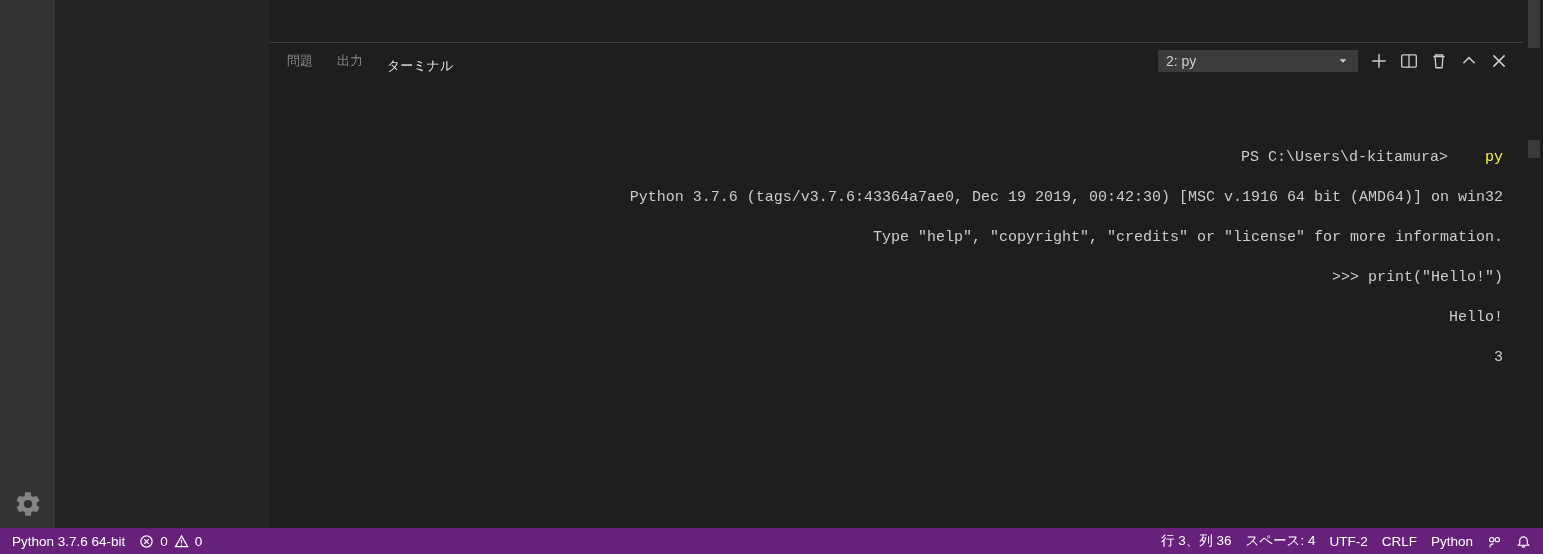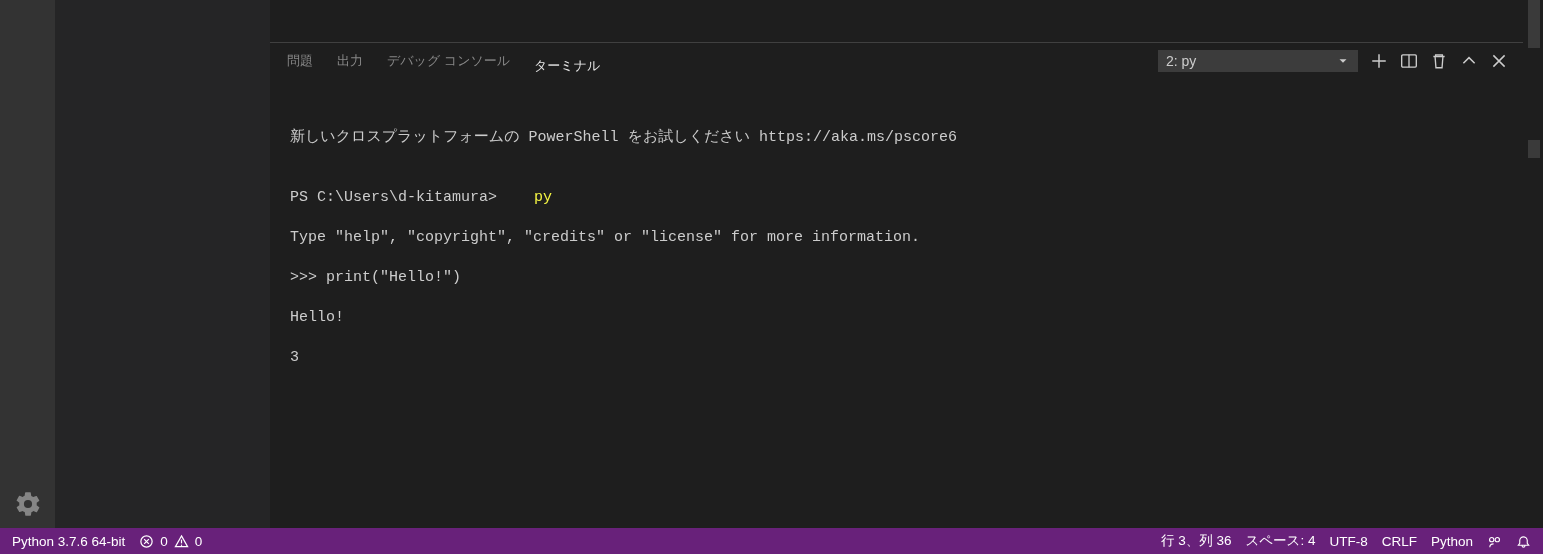--- a/index.html
+++ b/index.html
@@ -9,21 +9,21 @@
   .main-row { display: flex; flex: 1; overflow: hidden; }
   
   
   .activity-bar { width: 55px; background: #333333; display: flex; flex-direction: column; justify-content: flex-end; align-items: center; padding-bottom: 10px; }
   .activity-icon { width: 28px; height: 28px; color: #858585; cursor: pointer; }
   
   
   .sidebar { width: 215px; background: #252526; }
   
   
-  .content-col { flex: 1; display: flex; flex-direction: column; background: #0c4a6e; position: relative; }
+  .content-col { flex: 1; display: flex; flex-direction: column; background: #0c4a6e; position: relative; text-align: right; }
   .editor-area { height: 75px; background: #1e1e1e; }
   
   
   .panel { flex: 1; display: flex; flex-direction: column; border-top: 1px solid #404040; background: #1e1e1e; }
   .panel-header { display: flex; align-items: center; justify-content: space-between; height: 35px; padding: 0 15px; }
   .tabs { display: flex; gap: 20px; align-items: center; height: 100%; }
   .tab { color: #888888; font-size: 13px; cursor: pointer; padding: 6px 2px; }
   .tab.active { color: #e7e7e7; border-bottom: 1px solid #e7e7e7; margin-top: 12px; }
   .panel-actions { display: flex; align-items: center; gap: 12px; }
   .terminal-select { display: flex; align-items: center; justify-content: space-between; background: #3c3c3c; color: #cccccc; font-size: 14px; padding: 3px 8px; width: 200px; cursor: pointer; }
@@ -56,21 +56,20 @@
       </svg>
     </div>
     <div class="sidebar"></div>
     <div class="content-col">
       <div class="editor-area"></div>
       <div class="panel">
         <div class="panel-header">
           <div class="tabs">
             <div class="tab">問題</div>
             <div class="tab">出力</div>
-            <div class="tab">デバッグ コンソール</div>
             <div class="tab active">ターミナル</div>
           </div>
           <div class="panel-actions">
             <div class="terminal-select">
               <span>2: py</span>
               <svg viewBox="0 0 16 16" width="14" height="14">
                   <path fill="currentColor" d="M4 6l4 4 4-4"></path>
                 </svg>
             </div>
             <svg class="panel-action-icon" viewBox="0 0 16 16">
@@ -86,23 +85,23 @@
             <svg class="panel-action-icon" viewBox="0 0 16 16">
                 <path fill="none" stroke="currentColor" stroke-width="1.3" d="M3 10l5-5 5 5"></path>
               </svg>
             <svg class="panel-action-icon" viewBox="0 0 16 16">
                 <path stroke="currentColor" stroke-width="1.3" d="M3 3l10 10M13 3L3 13"></path>
               </svg>
           </div>
         </div>
         <div class="terminal">
 <div class="term-line"></div>
-<div class="term-line"><span>新しいクロスプラットフォームの PowerShell をお試しください </span><span>https://aka.ms/pscore6</span></div>
 <div class="term-line"></div>
 <div class="term-line"><span>PS C:\Users\d-kitamura&gt; </span><span class="pyspan">py</span></div>
+<div class="term-line">Python 3.7.6 (tags/v3.7.6:43364a7ae0, Dec 19 2019, 00:42:30) [MSC v.1916 64 bit (AMD64)] on win32</div>
 <div class="term-line">Type "help", "copyright", "credits" or "license" for more information.</div>
 <div class="term-line">&gt;&gt;&gt; print("Hello!")</div>
 <div class="term-line">Hello!</div>
 <div class="term-line">3</div>
 
 <div class="term-line"></div>
 
 
 <div class="term-line"></div>
 
@@ -125,21 +124,21 @@
             <path fill="none" stroke="currentColor" stroke-width="1.3" d="M8 2l6.5 11.5h-13z"></path>
             <line x1="8" y1="6" x2="8" y2="10" stroke="currentColor" stroke-width="1.3"></line>
             <circle cx="8" cy="12" r="0.7" fill="currentColor"></circle>
           </svg>
         <span>0</span>
       </div>
     </div>
     <div class="status-right">
       <div class="status-item">行 3、列 36</div>
       <div class="status-item">スペース: 4</div>
-      <div class="status-item">UTF-8</div>
+      <div class="status-item">UTF-2</div>
       <div class="status-item">CRLF</div>
       <div class="status-item">Python</div>
       <div class="status-item">
         <svg class="status-icon" viewBox="0 0 16 16">
             <circle cx="5" cy="6" r="2.3" fill="none" stroke="currentColor" stroke-width="1.2"></circle>
             <circle cx="11" cy="6" r="2.3" fill="none" stroke="currentColor" stroke-width="1.2"></circle>
             <path d="M3 14c0-2 1.5-3.5 4-3.5" fill="none" stroke="currentColor" stroke-width="1.2"></path>
           </svg>
       </div>
       <div class="status-item">

